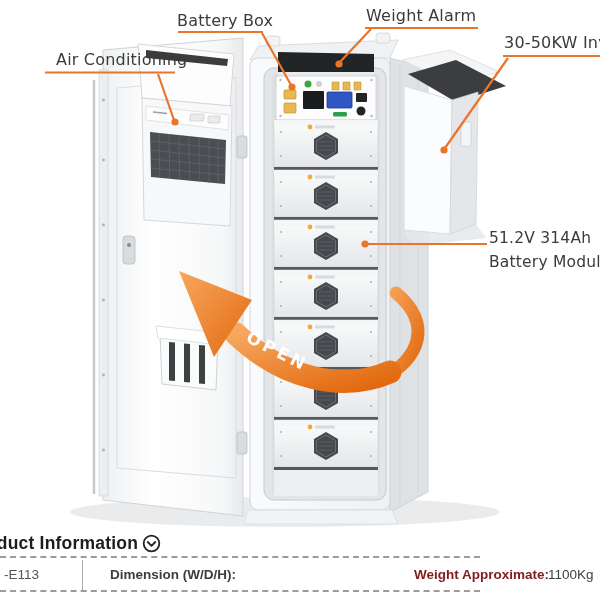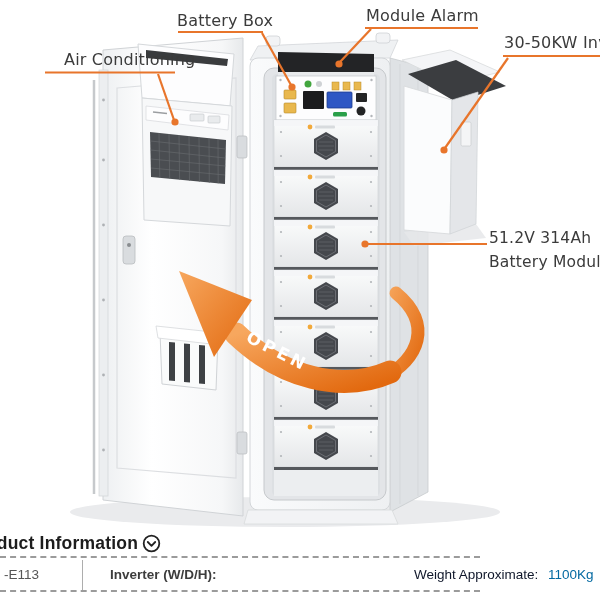--- a/index.html
+++ b/index.html
@@ -23,22 +23,22 @@
   .spec-row{
     position:absolute;left:0;top:556px;width:480px;height:36px;
     border-top:2px dashed #9b9b9b;border-bottom:2px dashed #9b9b9b;box-sizing:border-box;
     font-family:"Liberation Sans",sans-serif;font-size:13.5px;
   }
   .spec-row span{position:absolute;top:9px;white-space:nowrap;}
   .spec-model{left:4px;color:#555555;}
   .spec-divider{position:absolute;left:82px;top:2px;height:30px;width:1px;background:#adadad;}
   .spec-dim-label{left:110px;font-weight:700;color:#3d3d3d;}
   .spec-dim-value{left:244px;color:#969696;}
-  .spec-weight-label{left:414px;font-weight:400;color:#0f172a;text-align:right;}
-  .spec-weight-value{left:548px;color:#0369a1;}
+  .spec-weight-label{left:414px;font-weight:700;color:#7f1d1d;text-align:right;}
+  .spec-weight-value{left:548px;color:#404040;}
 </style>
 </head>
 <body>
 
 <div class="scene">
 <svg width="600" height="530" viewBox="0 0 600 530">
   <defs>
     <linearGradient id="gdoor" x1="0" y1="0" x2="1" y2="0">
       <stop offset="0" stop-color="#eef0f2"></stop>
           <stop offset="0.35" stop-color="#ffffff"></stop>
@@ -204,37 +204,37 @@
   </g>
   <g fill="#E8752B">
     <circle cx="175" cy="122" r="3.6"></circle>
     <circle cx="292" cy="87" r="3.6"></circle>
     <circle cx="339" cy="64" r="3.6"></circle>
     <circle cx="444" cy="150" r="3.6"></circle>
     <circle cx="365" cy="244" r="3.6"></circle>
   </g>
 </svg>
 
-<div class="callout" style="left:56px;top:50px;margin-left:8px;">Air Conditioning</div>
+<div class="callout" style="left:56px;top:50px;">Air Conditioning</div>
 <div class="callout" style="left:177px;top:11px;">Battery Box</div>
-<div class="callout" style="left:366px;top:6px;">Module Alarm</div>
+<div class="callout" style="left:366px;top:6px;">Weight Alarm</div>
 <div class="callout" style="left:504px;top:33px;">30-50KW Inverter</div>
 <div class="callout two-line" style="left:489px;top:226px;font-size:15.5px;">
   <span>51.2V 314Ah</span>
   <span>Battery Module</span>
 </div>
 </div>
 
 <div class="info-heading">
   <span class="txt">Product Information</span>
   <svg width="19" height="19" viewBox="0 0 19 19">
     <circle cx="9.5" cy="9.5" r="7.8" fill="none" stroke="#222222" stroke-width="1.8"></circle>
     <polyline points="5.8,8 9.5,11.8 13.2,8" fill="none" stroke="#222222" stroke-width="1.8" stroke-linecap="round" stroke-linejoin="round"></polyline>
   </svg>
 </div>
 
 <div class="spec-row">
   <span class="spec-model">-E113</span>
   <div class="spec-divider"></div>
-  <span class="spec-dim-label">Inverter (W/D/H):</span>
+  <span class="spec-dim-label">Dimension (W/D/H):</span>
   <span class="spec-weight-label">Weight Approximate:</span>
   <span class="spec-weight-value">1100Kg</span>
 </div>
 
 </body></html>

